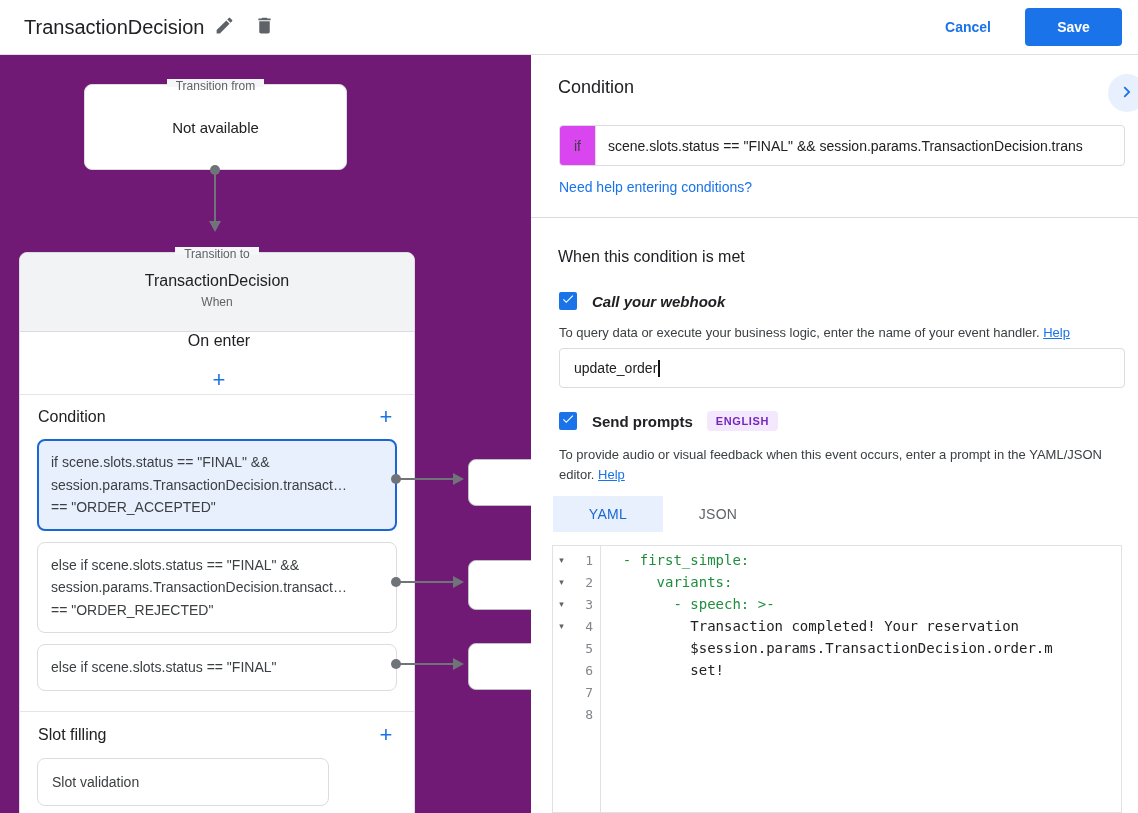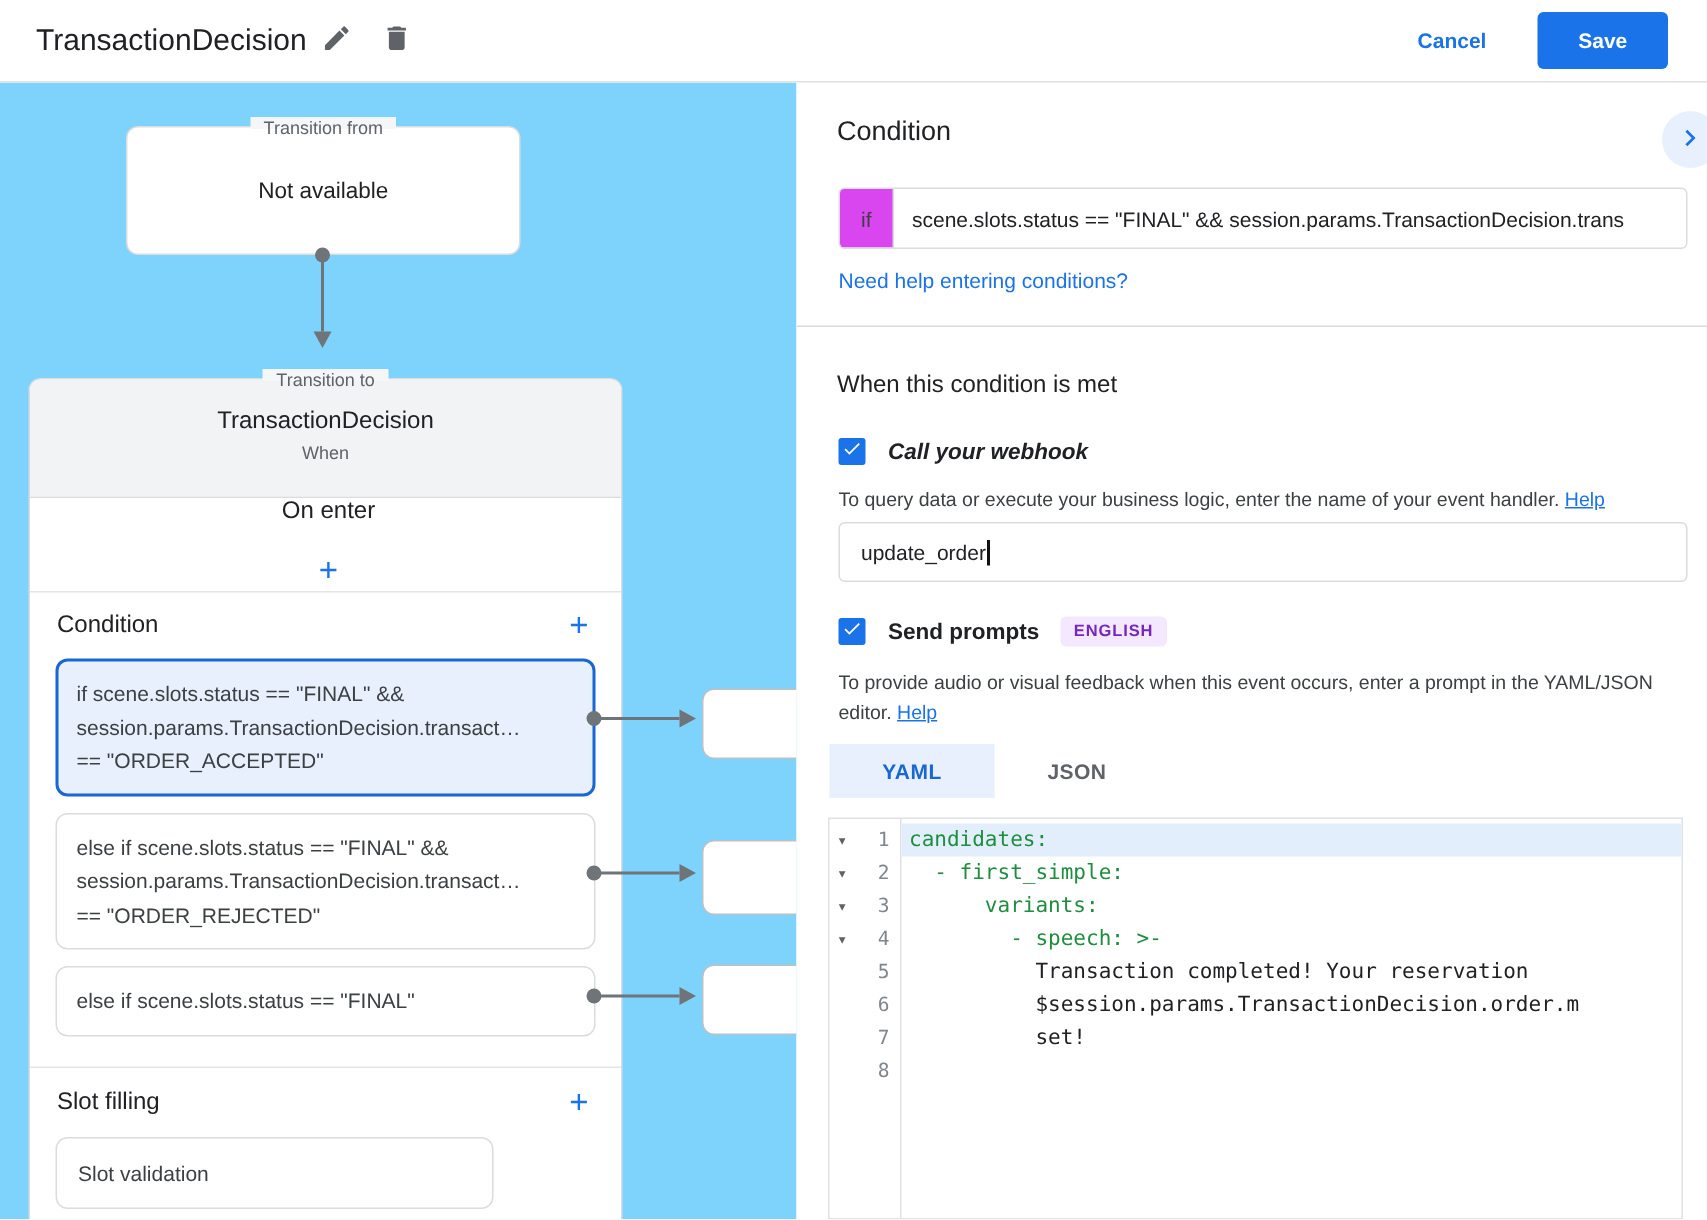--- a/index.html
+++ b/index.html
@@ -5,24 +5,24 @@
   * { margin:0; padding:0; box-sizing:border-box; }
   body { font-family:"Liberation Sans", sans-serif; background:#fff; }
   .app { position:relative; width:1138px; height:813px; overflow:hidden; background:#fff; }
 
   
   .topbar { position:absolute; left:0; top:0; width:1138px; height:55px; background:#fff; border-bottom:1px solid #e0e0e0; z-index:30; }
   .page-title { position:absolute; left:24px; top:0; line-height:54px; font-size:20px; color:#202124; }
   .icon-btn { position:absolute; top:13px; width:28px; height:28px; border:none; background:transparent; cursor:pointer; display:flex; align-items:center; justify-content:center; }
   .icon-btn svg { width:21px; height:21px; fill:#5f6368; }
   .btn-cancel { position:absolute; left:938px; top:0; height:54px; line-height:54px; width:60px; text-align:center; color:#1a73e8; font-size:14px; font-weight:700; background:transparent; border:none; cursor:pointer; }
-  .btn-save { position:absolute; left:1025px; top:8px; width:87px; height:38px; background:#1a73e8; color:#fff; font-size:14px; font-weight:700; border:none; border-radius:4px; cursor:pointer;text-align:center; }
-
-  
-  .canvas { position:absolute; left:0; top:55px; width:531px; height:758px; background:#7dd3fc; overflow:hidden; }
+  .btn-save { position:absolute; left:1025px; top:8px; width:97px; height:38px; background:#1a73e8; color:#fff; font-size:14px; font-weight:700; border:none; border-radius:4px; cursor:pointer;text-align:center; }
+
+  
+  .canvas { position:absolute; left:0; top:55px; width:531px; height:758px; background:#701a75; overflow:hidden; }
   .fbox { position:absolute; background:#fff; border:1px solid #dadce0; border-radius:8px; }
   .flegend { position:absolute; top:-9px; left:0; right:0; text-align:center; pointer-events:none; }
   .flegend span { display:inline-block; font-size:12px; color:#5f6368; padding:0 9px; }
   .tfrom { left:84px; top:29px; width:263px; height:86px; }
   .tfrom .flegend span { background:linear-gradient(to bottom,#f5f6f8 55%,#ffffff 55%); }
   .tfrom-content { display:flex; align-items:center; justify-content:center; height:100%; font-size:15px; color:#202124; }
 
   .arrow-down { position:absolute; left:205px; top:108px; }
 
   .tto { left:19px; top:197px; width:396px; height:620px; padding:0; }
@@ -63,21 +63,21 @@
   .checkbox { width:18px; height:18px; background:#1a73e8; border-radius:2px; display:flex; align-items:center; justify-content:center; cursor:pointer; flex:none; }
   .checkbox svg { width:14px; height:14px; fill:#fff; }
   .check-label { margin-left:15px; font-size:15px; font-weight:700; color:#202124; }
   .lang-badge { margin-left:14px; background:#f3e8fd; color:#7627bb; font-size:11px; font-weight:700; letter-spacing:.6px; padding:4px 9px; border-radius:4px; }
   .desc { position:absolute; left:28px; font-size:13px; color:#3c4043; line-height:20px; }
   .d1 { top:268px; } .d2 { top:390px; width:556px; }
   .desc .link { font-size:13px; text-decoration:underline; }
   .fake-input { position:absolute; left:28px; top:293px; width:566px; height:40px; border:1px solid #dadce0; border-radius:4px; display:flex; align-items:center; padding:0 14px; font-size:14px; color:#202124; cursor:text; background:#fff; }
   .caret { display:inline-block; width:1.5px; height:17px; background:#111; margin-left:1px; }
   .tabs { position:absolute; left:22px; top:441px; display:flex; }
-  .tab { width:110px; height:36px; display:flex; align-items:center; justify-content:center; font-size:14px; font-weight:700; letter-spacing:.3px; color:#5f6368; cursor:pointer; }
+  .tab { width:110px; height:36px; display:flex; align-items:center; justify-content:center; font-size:14px; font-weight:400; letter-spacing:.3px; color:#5f6368; cursor:pointer; }
   .tab.active { background:#e8f0fe; color:#1967d2; }
 
   
   .editor { position:absolute; left:21px; top:490px; width:570px; height:268px; border:1px solid #dfe1e5; display:flex; background:#fff; }
   .gutter { width:48px; border-right:1px solid #dfe1e5; padding-top:3px; flex:none; }
   .g-row { height:22px; display:flex; align-items:center; }
   .fold { width:17px; text-align:center; font-size:9px; color:#5f6368; cursor:pointer; }
   .lnum { flex:1; text-align:right; padding-right:7px; font-family:"DejaVu Sans Mono",monospace; font-size:13px; color:#80868b; }
   .code-col { flex:1; overflow:hidden; padding-top:3px; cursor:text; }
   .c-row { height:22px; line-height:22px; white-space:pre; font-family:"DejaVu Sans Mono",monospace; font-size:14px; padding-left:5px; color:#202124; }
@@ -267,21 +267,20 @@
           <div class="g-row">
             <span class="fold"></span>
             <span class="lnum">7</span>
           </div>
           <div class="g-row">
             <span class="fold"></span>
             <span class="lnum">8</span>
           </div>
         </div>
       <div class="code-col">
-          <div class="c-row key hl">candidates:</div>
           <div class="c-row key">  - first_simple:</div>
           <div class="c-row key">      variants:</div>
           <div class="c-row key">        - speech: &gt;-</div>
           <div class="c-row plain">          Transaction completed! Your reservation</div>
           <div class="c-row plain">          $session.params.TransactionDecision.order.m</div>
           <div class="c-row plain">          set!</div>
           <div class="c-row plain"></div>
         </div>
     </div>
   </div>

